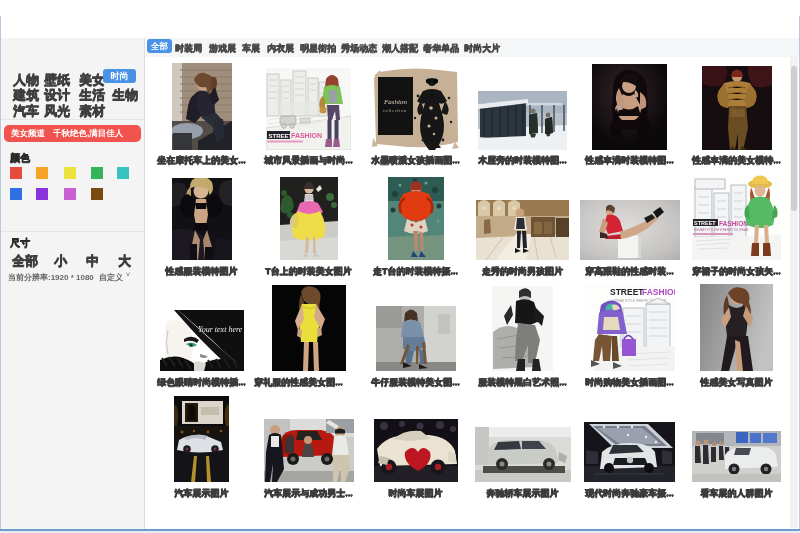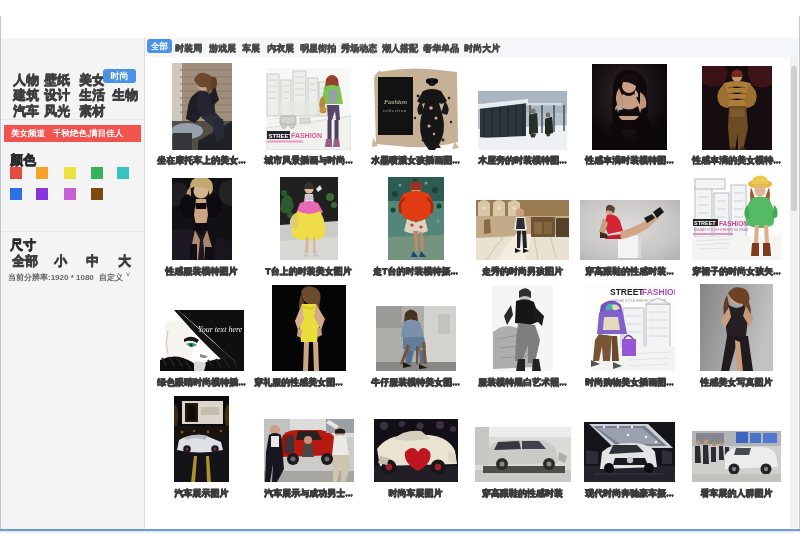--- a/index.html
+++ b/index.html
@@ -17,23 +17,23 @@
 #tabactive{position:absolute;left:60px;top:1px;width:67px;height:20px;background:#fdfdfd;border-radius:3px 3px 0 0;border:1px solid #c8d6e8;border-bottom:none}
 #tabactive .l{position:absolute;left:12px;top:4px;color:#3f7dd2;font-size:9.5px;font-weight:bold}
 #btnred{position:absolute;left:757px;top:2.5px;width:37px;height:14px;background:#ea4f41;border-radius:2.5px;color:#fff;font-size:8.5px;font-weight:bold;text-align:center;line-height:14.5px}
 
 #side{left:0;top:38px;width:145px;height:491px;background:#f4f4f4;border-right:1px solid #dcdcdc}
 #search{position:absolute;left:6px;top:7px;width:133px;height:13px;background:#fff;border:1px solid #c6c6c6;border-radius:7px}
 #search .ph{position:absolute;left:9px;top:1.5px;color:#9b9b9b;font-size:8.5px;font-weight:bold}
 .lnk{position:absolute;font-size:13px;font-weight:bold;color:#3e3e3e;text-shadow:0.6px 0 0 #3e3e3e,0 0.6px 0 #3e3e3e}
 #shi{position:absolute;left:103px;top:31px;width:33px;height:14px;background:#4a92e6;border-radius:3px;color:#fff;font-size:9px;font-weight:bold;text-align:center;line-height:14px}
 .hr{position:absolute;left:0px;width:145px;height:1px;background:#e5e5e5}
-#banner{position:absolute;left:4px;top:87px;width:137px;height:17px;background:#f1534e;border-radius:0;color:#fff;font-size:8.5px;font-weight:bold;line-height:17px}
+#banner{position:absolute;left:4px;top:87px;width:137px;height:17px;background:#f1534e;border-radius:5px;color:#fff;font-size:8.5px;font-weight:bold;line-height:17px}
 .sw{position:absolute;width:11.5px;height:11.5px}
-.lab{position:absolute;font-size:13px;font-weight:bold;color:#2a2a2a;text-shadow:0.6px 0 0 #2a2a2a,0 0.6px 0 #2a2a2a}
+.lab{position:absolute;font-size:10px;font-weight:bold;color:#2a2a2a;text-shadow:0.6px 0 0 #2a2a2a,0 0.6px 0 #2a2a2a}
 .small{position:absolute;font-size:8px;font-weight:bold;color:#666}
 
 #cats{left:146px;top:38px;width:654px;height:19px;background:#f5f6f7}
 #callbtn{position:absolute;left:1px;top:1px;width:25px;height:14px;background:#4a92e6;border-radius:3px;color:#fff;font-size:8.5px;font-weight:bold;text-align:center;line-height:14px}
 .cat{position:absolute;top:3.5px;font-size:9px;font-weight:bold;color:#484848;text-shadow:0.6px 0 0 #484848,0 0.6px 0 #484848}
 
 #grid{left:146px;top:57px;width:654px;height:471px;background:#fff}
 .th{position:absolute;overflow:hidden}
 .cap{position:absolute;font-size:9px;font-weight:bold;color:#3c3c3c;text-shadow:0.6px 0 0 #3c3c3c,0 0.6px 0 #3c3c3c,-0.6px 0 0 #3c3c3c;text-align:center;white-space:nowrap;overflow:hidden}
 
@@ -693,21 +693,21 @@
 <div class="cap" style="left:537.0px;top:208.0px;width:107px">穿裙子的时尚女孩矢...</div>
 <div class="cap" style="left:2.0px;top:319.0px;width:107px">绿色眼睛时尚模特插...</div>
 <div class="cap" style="left:99px;top:319.0px;width:107px">穿礼服的性感美女图...</div>
 <div class="cap" style="left:216.0px;top:319.0px;width:107px">牛仔服装模特美女图...</div>
 <div class="cap" style="left:323.0px;top:319.0px;width:107px">服装模特黑白艺术照...</div>
 <div class="cap" style="left:430.0px;top:319.0px;width:107px">时尚购物美女插画图...</div>
 <div class="cap" style="left:537.0px;top:319.0px;width:107px">性感美女写真图片</div>
 <div class="cap" style="left:2.0px;top:430.0px;width:107px">汽车展示图片</div>
 <div class="cap" style="left:109.0px;top:430.0px;width:107px">汽车展示与成功男士...</div>
 <div class="cap" style="left:216.0px;top:430.0px;width:107px">时尚车展图片</div>
-<div class="cap" style="left:323.0px;top:430.0px;width:107px">穿高跟鞋的性感时装</div>
+<div class="cap" style="left:323.0px;top:430.0px;width:107px">奔驰轿车展示图片</div>
 <div class="cap" style="left:430.0px;top:430.0px;width:107px">现代时尚奔驰豪车摄...</div>
 <div class="cap" style="left:537.0px;top:430.0px;width:107px">看车展的人群图片</div>
  </div>
  <div class="abs" id="sbtrack">
       <div id="sbthumb"></div>
     </div>
  <div style="position:absolute;left:0;top:16px;width:1px;height:514px;background:#b9c8da"></div>
  <div style="position:absolute;left:799px;top:16px;width:1px;height:514px;background:#b9c8da"></div>
  <div class="abs" id="botline"></div>
  <div class="abs" id="botlight"></div>

